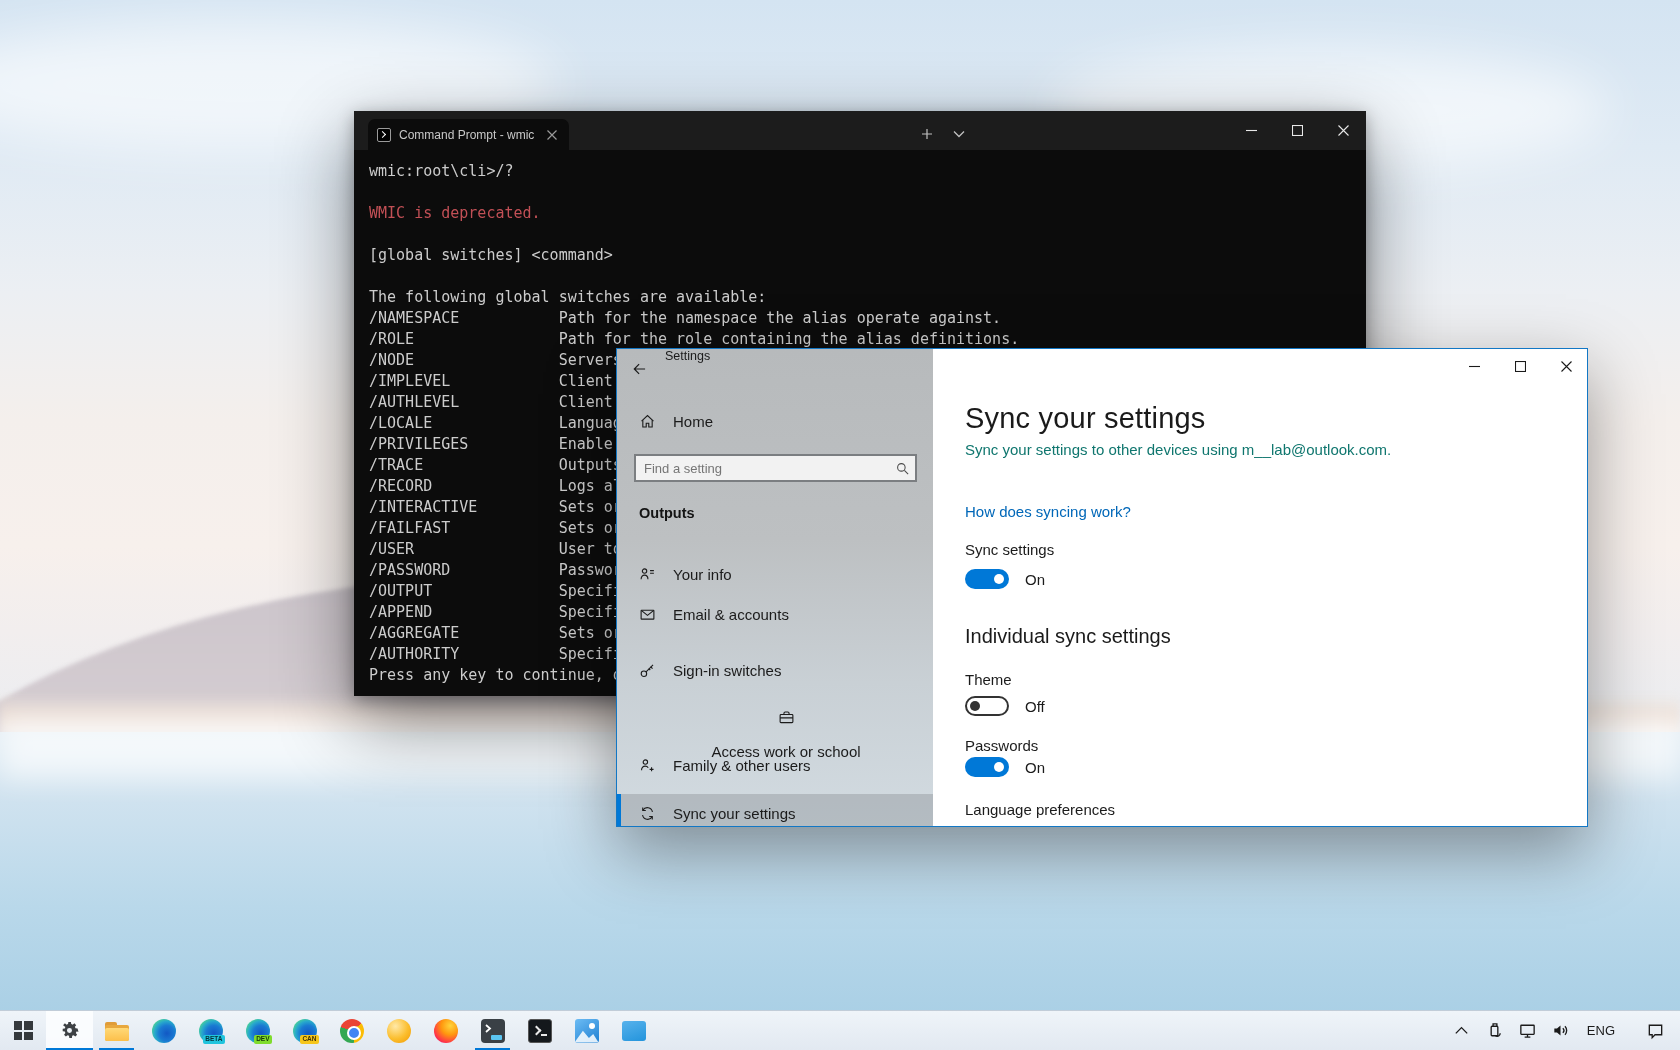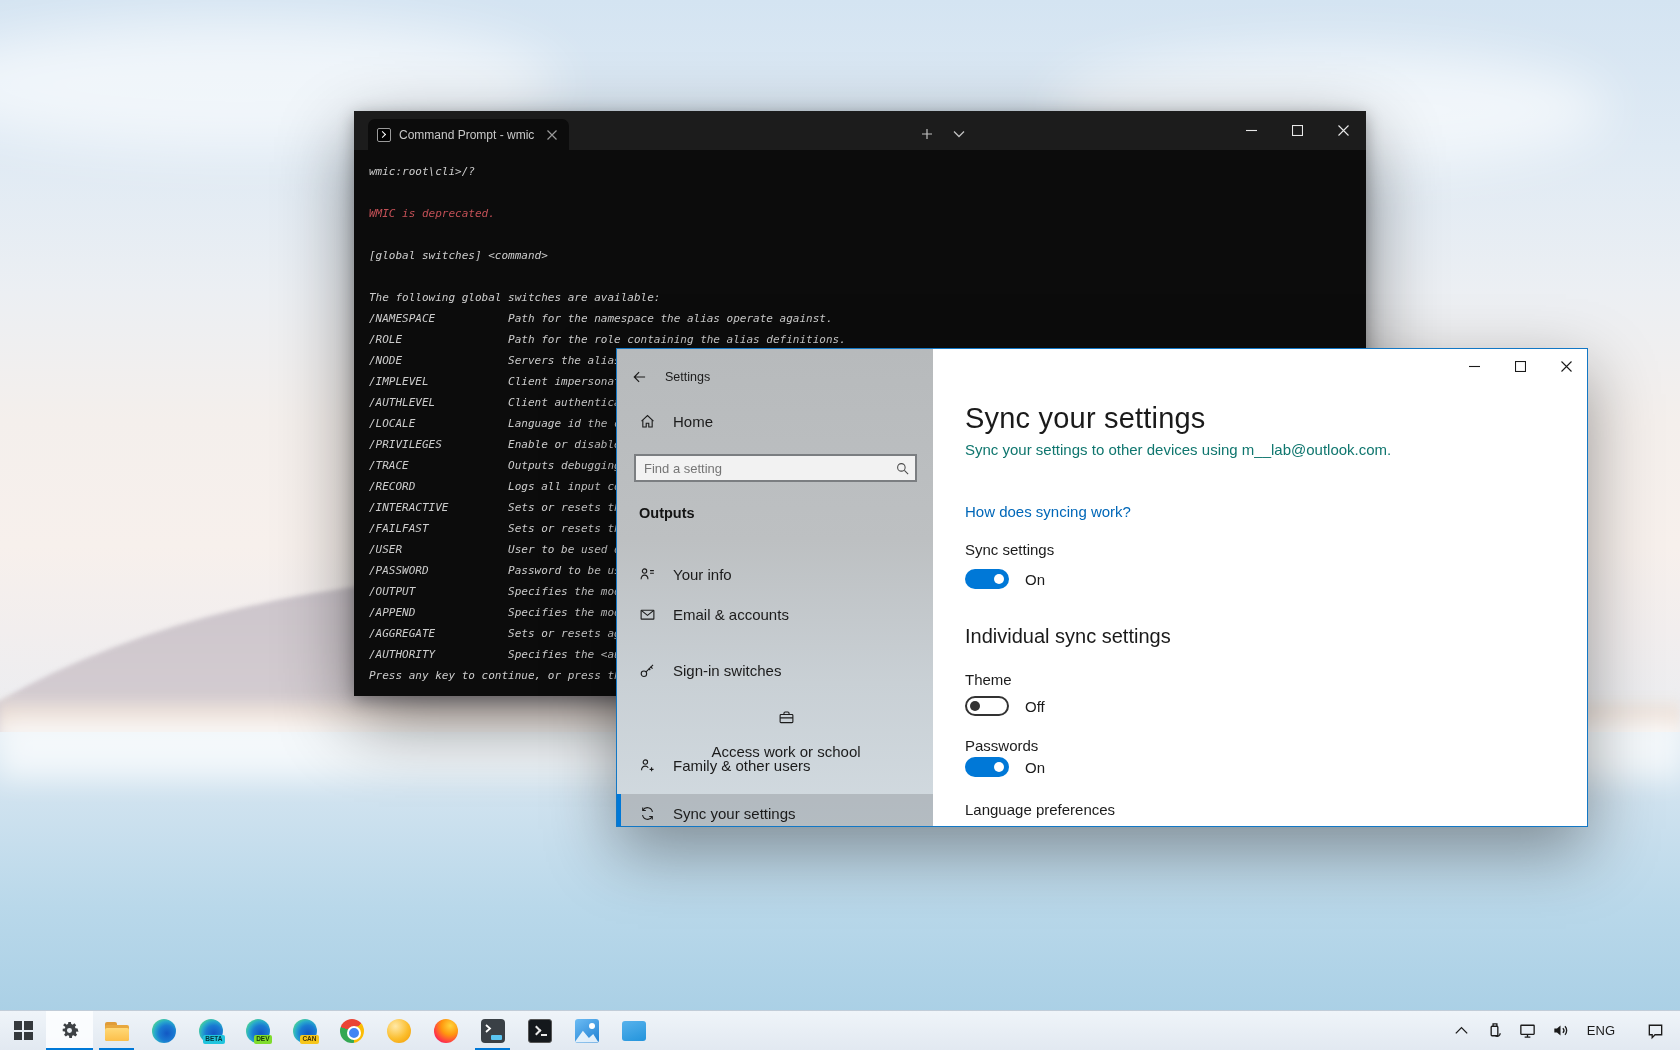--- a/index.html
+++ b/index.html
@@ -25,30 +25,30 @@
     border-radius:7px 7px 0 0; display:flex; align-items:center; gap:8px; padding:0 9px; }
   .term-tab-title { color:#c9c9c9; font-size:12px; white-space:nowrap; overflow:hidden; flex:1; }
   .cmd-mini { width:14px; height:14px; background:#000; border:1px solid #9a9a9a; border-radius:2px; position:relative; flex:none; }
   .cmd-mini::before { content:""; position:absolute; left:2px; top:3px; width:4px; height:4px;
     border-left:1.5px solid #fff; border-bottom:1.5px solid #fff; transform:rotate(-135deg); }
   .term-tab-close { width:16px; height:16px; display:flex; align-items:center; justify-content:center; flex:none; }
   .term-bar-btn { position:absolute; top:10px; width:26px; height:26px; display:flex; align-items:center; justify-content:center; }
   .term-controls { position:absolute; right:0; top:0; height:39px; display:flex; }
   .term-controls .ctl { width:46px; height:39px; display:flex; align-items:center; justify-content:center; }
   .term-body { position:absolute; left:0; top:39px; width:100%; height:546px; background:#0c0c0c;
-    padding:11px 0 0 15px; font-family:"DejaVu Sans Mono",monospace; font-size:11px; line-height:21px;
-    color:#cccccc; white-space:pre; overflow:hidden;font-style:italic; }
+    padding:11px 0 0 15px; font-family:"DejaVu Sans Mono",monospace; font-size:15px; line-height:21px;
+    color:#cccccc; white-space:pre; overflow:hidden; }
   .term-body .red { color:#c25056; }
 
   
   .set-window { position:absolute; left:616px; top:348px; width:972px; height:479px; background:#ffffff;
     border:1px solid #1277c5; box-shadow:0 24px 64px rgba(0,0,0,.38); overflow:hidden; }
   .set-sidebar { position:absolute; left:0; top:0; width:316px; height:100%;
     background:linear-gradient(180deg,#b7babc 0%,#bdc0c2 40%,#c9d0d5 70%,#d2dbe1 100%); }
-  .set-title-row { position:absolute; left:0; top:8px; width:100%; height:40px; display:flex; align-items:center; }
+  .set-title-row { position:absolute; left:0; top:0; width:100%; height:40px; display:flex; align-items:flex-start; }
   .back-btn { width:44px; height:40px; display:flex; align-items:center; justify-content:center; }
   .set-title { font-size:12.5px; color:#1b1b1b; margin-left:4px; }
   .home-item { position:absolute; left:0; top:53px; width:100%; height:38px; display:flex; align-items:center;
     gap:17px; padding-left:22px; font-size:15px; color:#1b1b1b; }
   .searchbox { position:absolute; left:17px; top:105px; width:283px; height:28px; background:#f2f2f2;
     border:2px solid #7b7e81; display:flex; align-items:center; }
   .searchbox input { flex:1; border:none; outline:none; background:transparent; font-size:13px; color:#222;
     padding-left:8px; font-family:"Liberation Sans",sans-serif; }
   .searchbox .mag { width:26px; display:flex; align-items:center; justify-content:center; }
   .accounts-header { position:absolute; left:22px; top:156px; font-size:14.5px; font-weight:700; color:#141414; }

